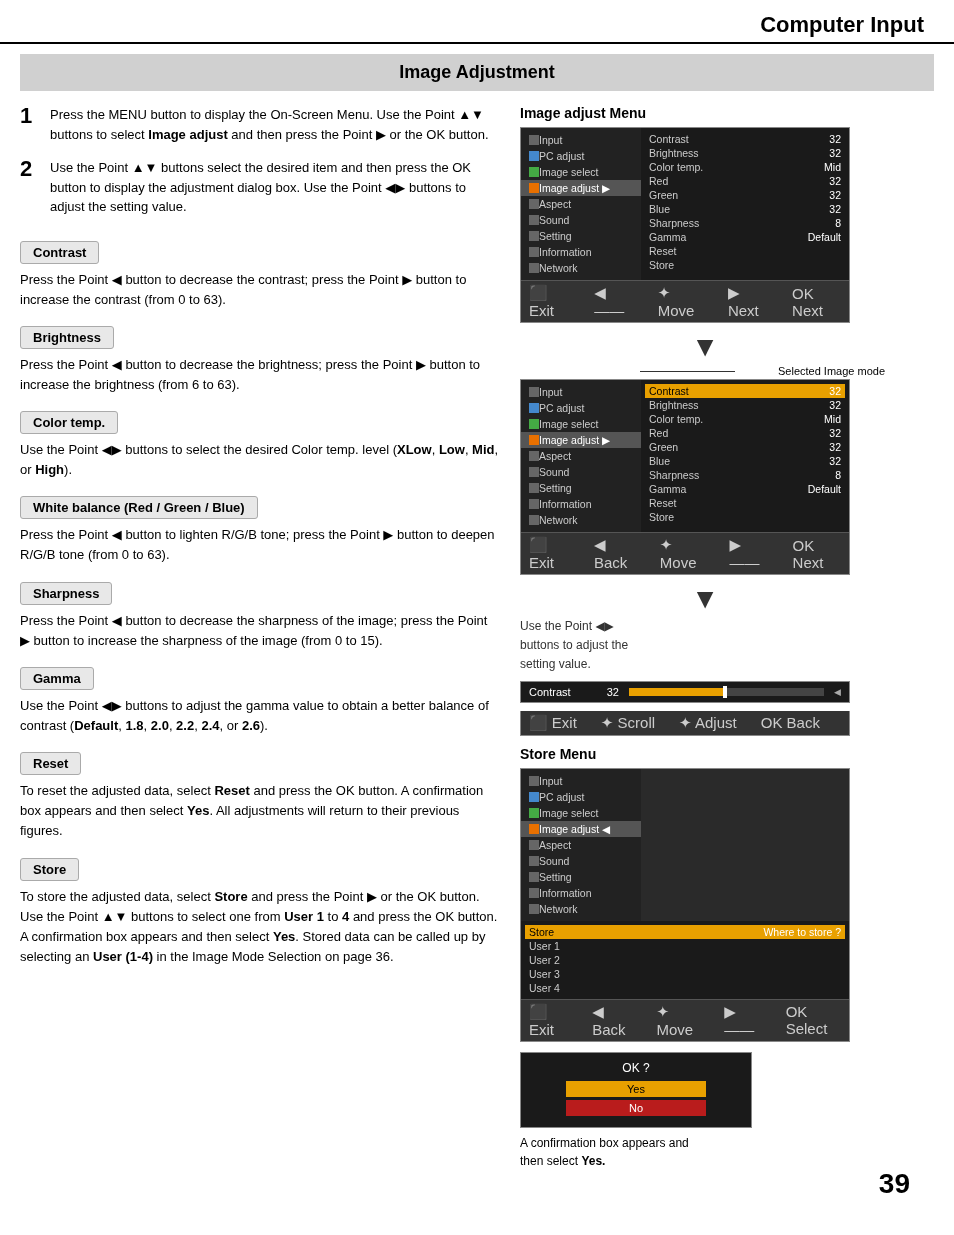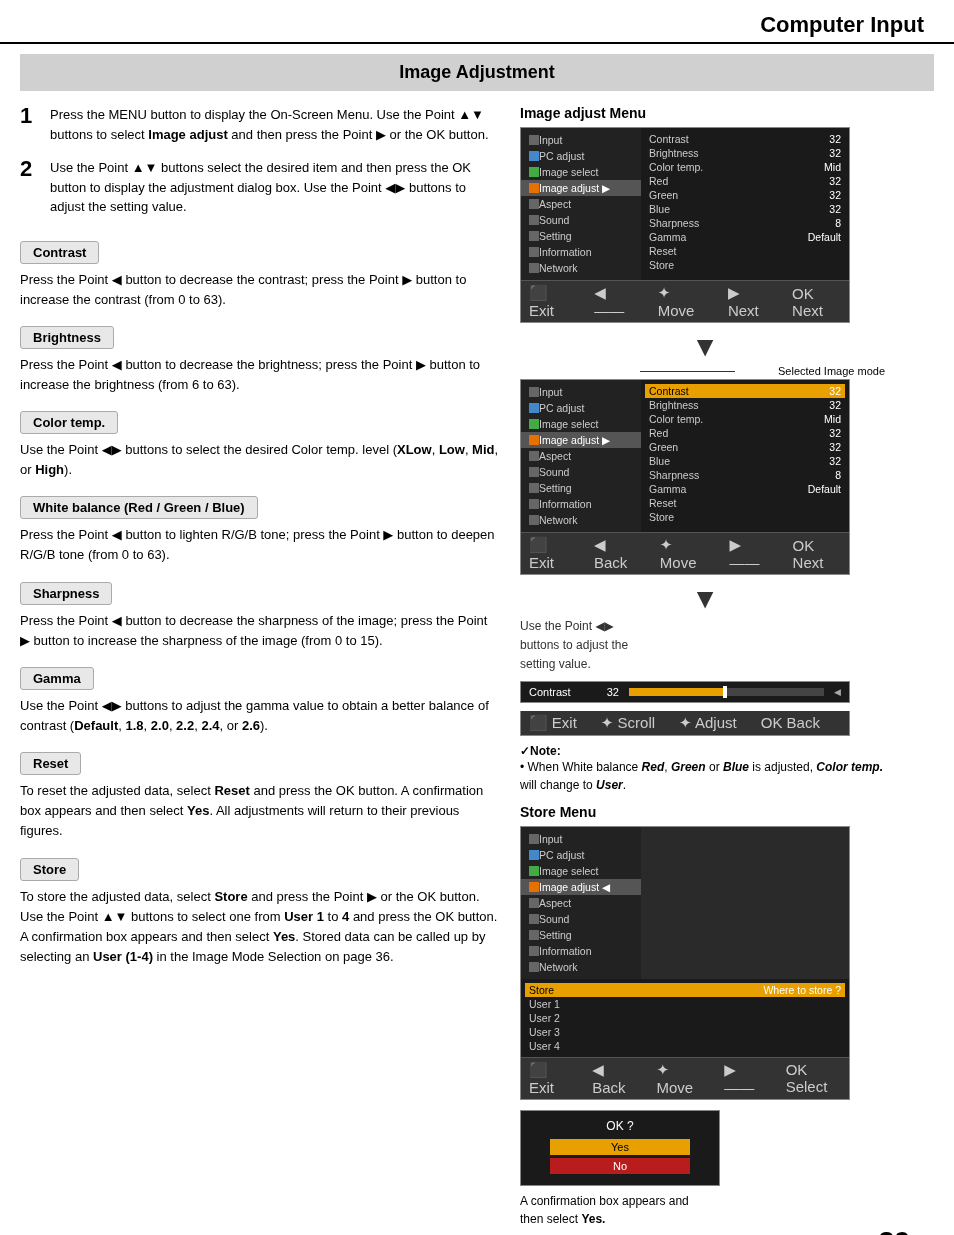--- a/index.html
+++ b/index.html
@@ -240,21 +240,21 @@
 
     
     .ok-dialog {
       border: 1px solid #888;
       background: #1a1a1a;
       color: #fff;
       font-size: 11px;
       padding: 8px;
       text-align: center;
       margin-bottom: 6px;
-      width: 200px;
+      width: 232px;
     }
     .ok-dialog .ok-title {
       margin-bottom: 6px;
       font-size: 12px;
     }
     .ok-btn {
       display: block;
       width: 140px;
       margin: 3px auto;
       padding: 2px 0;
@@ -583,26 +583,20 @@
         </div>
         <span style="color:#aaa; font-size:9px;">◀</span>
       </div>
       <div class="menu-footer" style="width:330px; border:1px solid #888; border-top:none; background:#333;">
         <span>⬛ Exit</span>
         <span>✦ Scroll</span>
         <span>✦ Adjust</span>
         <span>OK Back</span>
       </div>
 
-      <div class="note-section">
-        <div class="note-title">✓Note:</div>
-        <div class="note-body">
-          • When White balance <i><b>Red</b></i>, <i><b>Green</b></i> or <i><b>Blue</b></i> is adjusted, <i><b>Color temp.</b></i> will change to <i><b>User</b></i>.
-        </div>
-      </div>
 
       <div class="store-section-title">Store Menu</div>
 
       <div class="store-menu">
         <div class="menu-inner">
           <div class="menu-left">
             <div class="menu-item">
               <div class="menu-icon-box"></div>
               <span>Input</span>
             </div>

